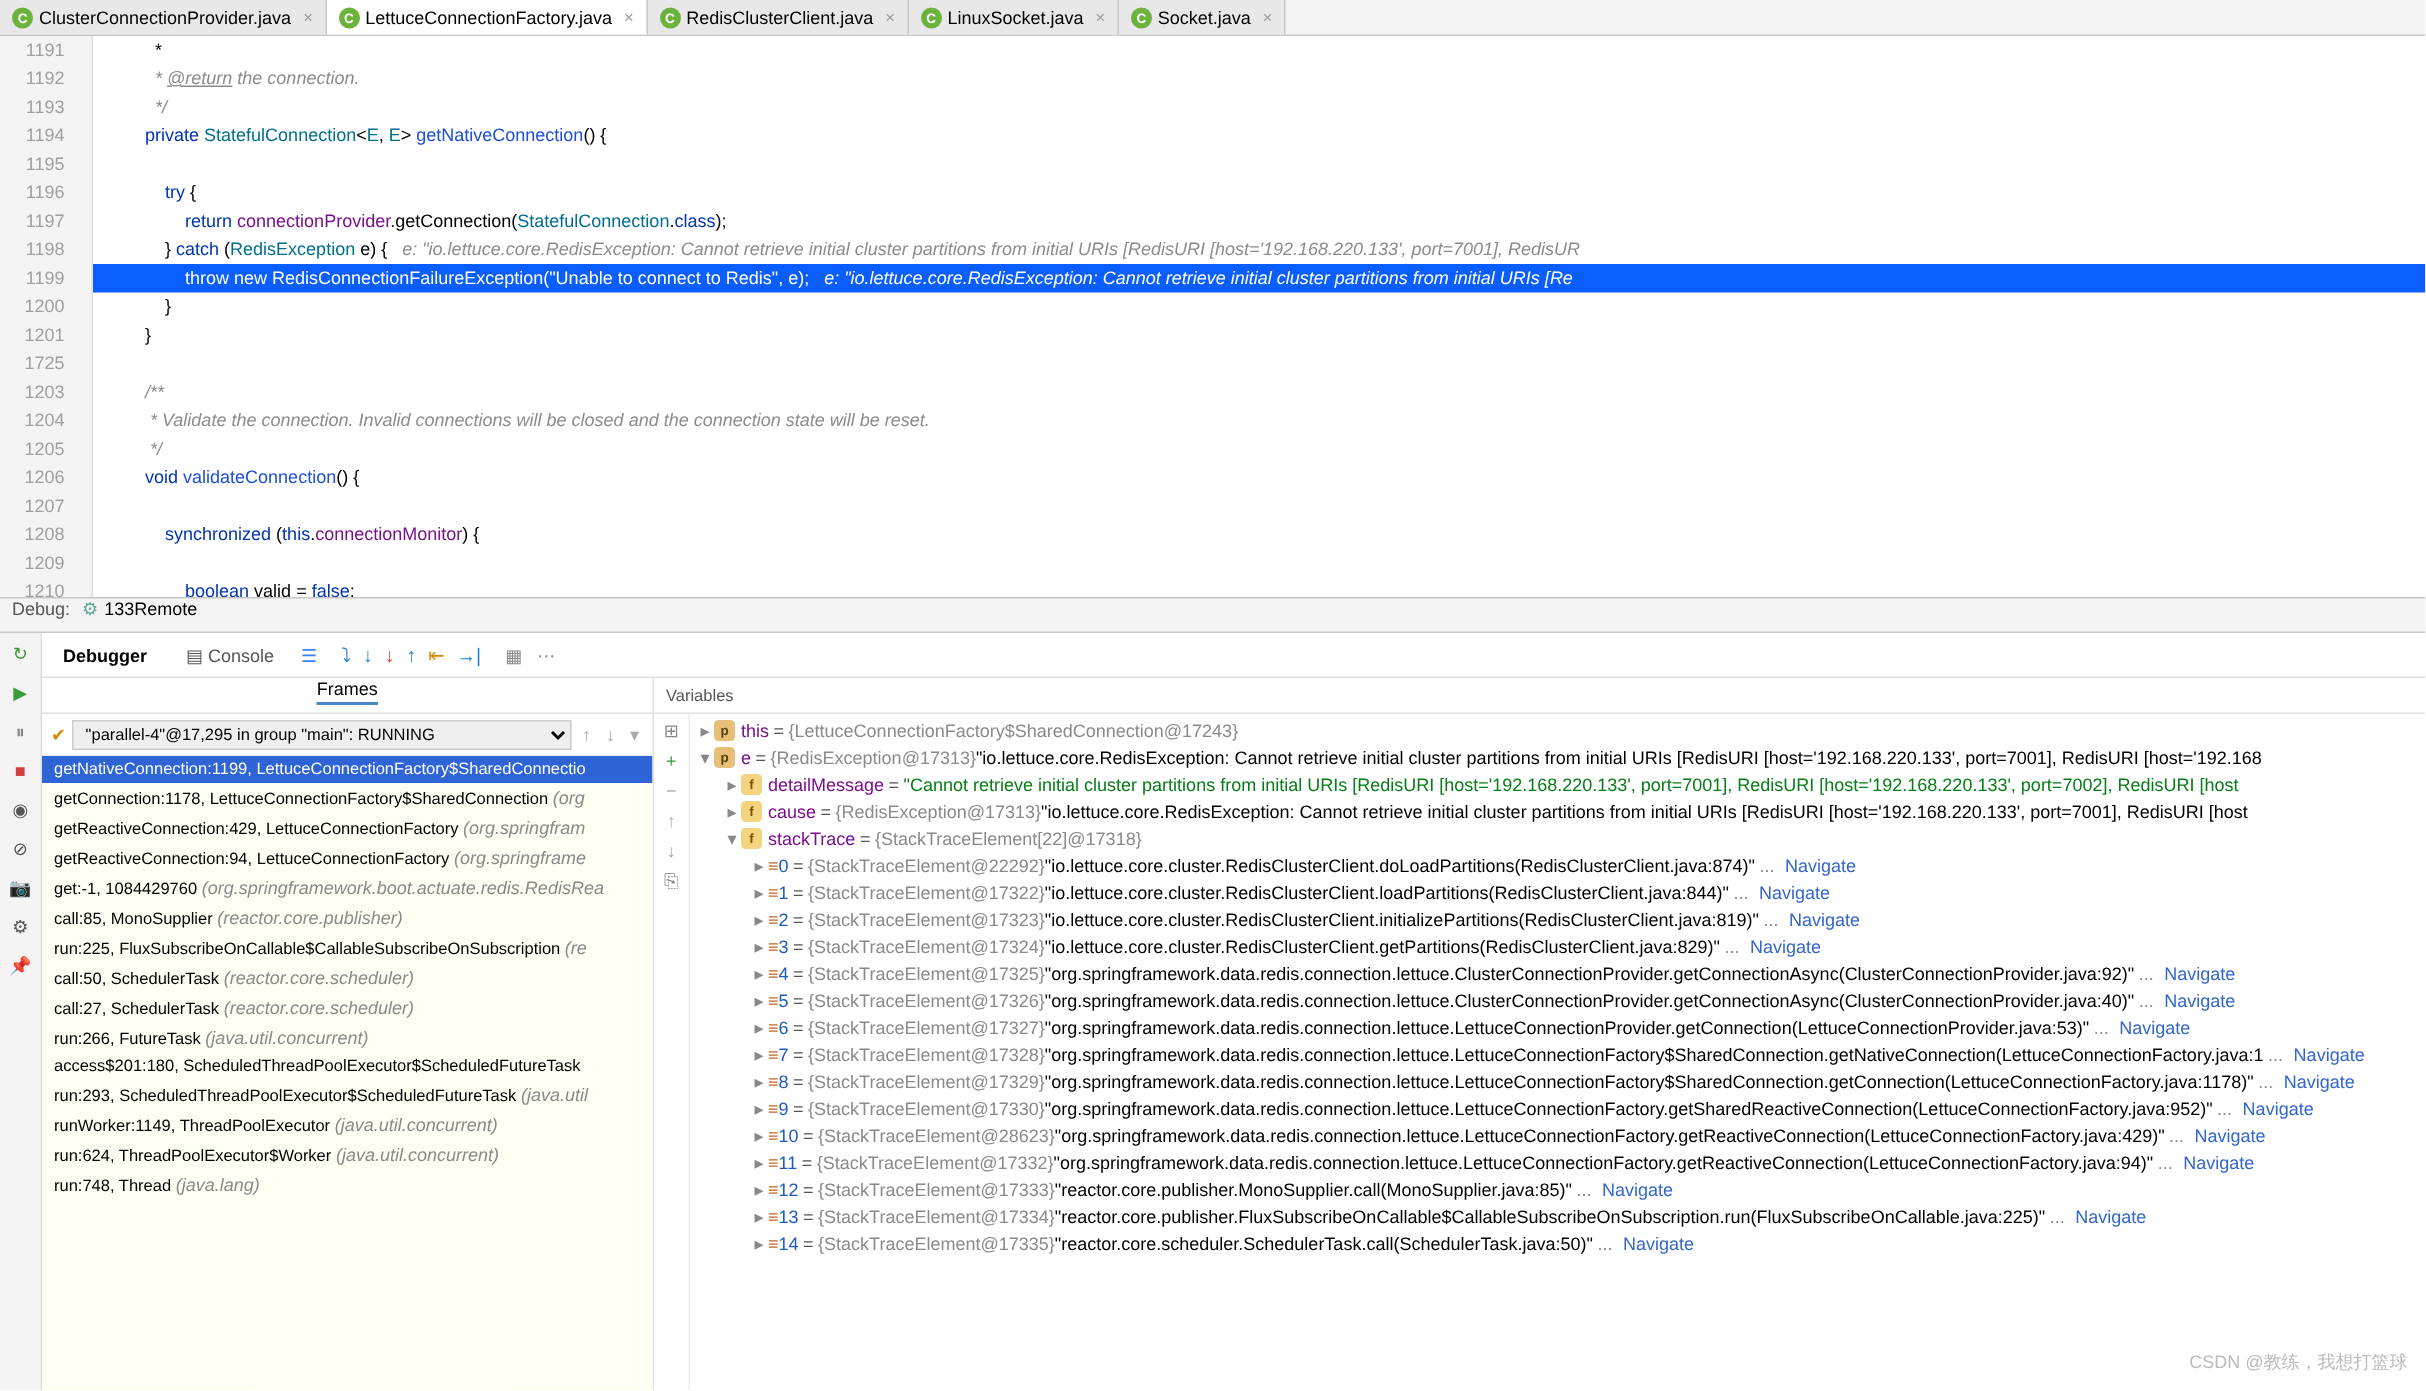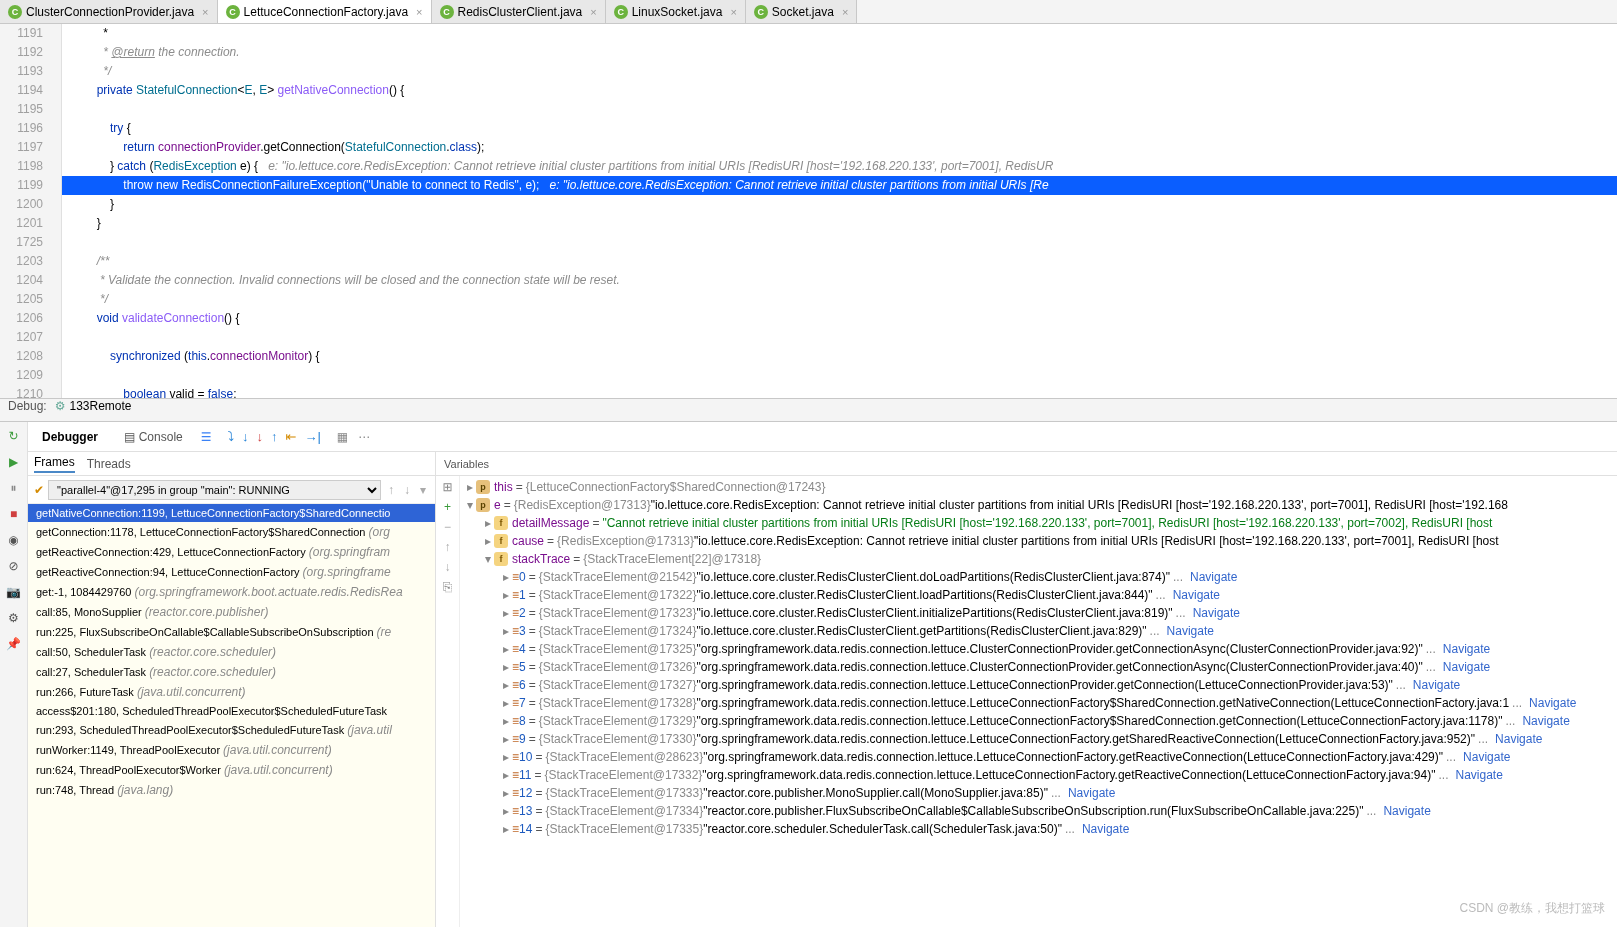--- a/index.html
+++ b/index.html
@@ -12,41 +12,41 @@
 .editor { height:374px; display:flex; overflow:hidden; background:#fff; }
 .gutter { width:62px; background:#f4f4f4; border-right:1px solid #e0e0e0; text-align:right; padding-right:18px; color:#a0a0a0; font-family:"Consolas",monospace; font-size:12px; line-height:19px; position:relative; }
 .gutter .ln { height:19px; display:flex; align-items:center; justify-content:flex-end; position:relative; }
 .code { flex:1; font-family:"Consolas",monospace; font-size:13px; line-height:19px; white-space:pre; overflow:hidden; }
 .cl { height:19px; padding-left:8px; }
 .cl.hl { background:#0a5eff; color:#fff; }
 .kw { color:#0033b3; }
 .str { color:#067d17; }
 .cm { color:#8c8c8c; font-style:italic; }
 .typ { color:#006e8f; }
-.fn { color:#8b5cf6; }
+.fn { color:#1d4ed8; }
 .fld { color:#7a0f8e; }
 .hl .kw,.hl .str,.hl .typ,.hl .fn,.hl .cm,.hl .fld { color:#fff; }
 .debug-bar { height:24px; background:#f4f4f4; border-top:1px solid #c8c8c8; border-bottom:1px solid #c8c8c8; display:flex; align-items:flex-start; padding:0 8px; gap:8px; }
 .debug-bar .lbl { color:#555; }
 .debug-bar .cfg { display:flex; align-items:center; gap:4px; }
 .debug-bar .gear { color:#6a9; }
 .debug-panel { display:flex; height:505px; }
 .left-tools { width:28px; background:#f4f4f4; border-right:1px solid #e0e0e0; display:flex; flex-direction:column; align-items:center; padding-top:4px; gap:6px; }
 .tool-btn { width:20px; height:20px; display:flex; align-items:center; justify-content:center; cursor:pointer; color:#555; }
 .tool-btn.green { color:#3c9c3c; }
 .tool-btn.red { color:#d04040; }
 .debug-main { flex:1; display:flex; flex-direction:column; }
 .dbg-toolbar { height:30px; border-bottom:1px solid #e0e0e0; display:flex; align-items:center; padding:0 6px; gap:10px; background:#fff; }
 .dbg-tab { padding:4px 8px; cursor:pointer; color:#555; }
 .dbg-tab.active { font-weight:bold; color:#000; }
 .dbg-icons { display:flex; gap:8px; margin-left:6px; }
 .dbg-icon { color:#1e7fd6; cursor:pointer; font-size:13px; }
 .dbg-content { flex:1; display:flex; overflow:hidden; }
 .frames-pane { width:408px; border-right:1px solid #e0e0e0; display:flex; flex-direction:column; background:#fff; }
-.frames-tabs { height:24px; border-bottom:1px solid #e0e0e0; display:flex; align-items:center; padding:0 6px; gap:12px; }
+.frames-tabs { height:24px; border-bottom:1px solid #e0e0e0; display:flex; align-items:center; padding:0 6px; gap:12px;flex-direction:column; }
 .frames-tabs span { cursor:pointer; color:#555; }
 .frames-tabs span.active { color:#000; border-bottom:2px solid #4a88c7; padding-bottom:2px; }
 .thread-sel { height:28px; display:flex; align-items:center; padding:0 6px; border-bottom:1px solid #eee; gap:4px; }
 .thread-sel .chk { color:#d48a00; }
 .thread-sel select { flex:1; border:1px solid #ccc; height:20px; font-size:11px; padding:0 4px; }
 .thread-nav { color:#aaa; cursor:pointer; padding:0 3px; }
 .frames-list { flex:1; overflow-y:auto; background:#fffef2; }
 .frame { padding:3px 8px; cursor:pointer; white-space:nowrap; overflow:hidden; text-overflow:ellipsis; font-size:11px; }
 .frame.sel { background:#2e64d6; color:#fff; }
 .frame .loc { color:#8a8a8a; font-style:italic;text-align:right; }
@@ -244,21 +244,21 @@
                 <span class="vic f">f</span>
                 <span class="vname">stackTrace</span>
                 <span class="veq">=</span>
                 <span class="vtype">{StackTraceElement[22]@17318}</span>
               </div>
               <div class="vrow" style="padding-left: 40px;">
                 <span class="arr">▸</span>
                 <span style="color:#c06a2b">≡</span> 
                 <span class="vnum">0</span>
                 <span class="veq">=</span>
-                <span class="vtype">{StackTraceElement@21542}</span> 
+                <span class="vtype">{StackTraceElement@22292}</span> 
                 <span class="vval">"io.lettuce.core.cluster.RedisClusterClient.doLoadPartitions(RedisClusterClient.java:874)"</span>
                 <span class="ell">...</span>
                 <span class="nav">Navigate</span>
               </div>
               <div class="vrow" style="padding-left: 40px;">
                 <span class="arr">▸</span>
                 <span style="color:#c06a2b">≡</span> 
                 <span class="vnum">1</span>
                 <span class="veq">=</span>
                 <span class="vtype">{StackTraceElement@17322}</span> 

